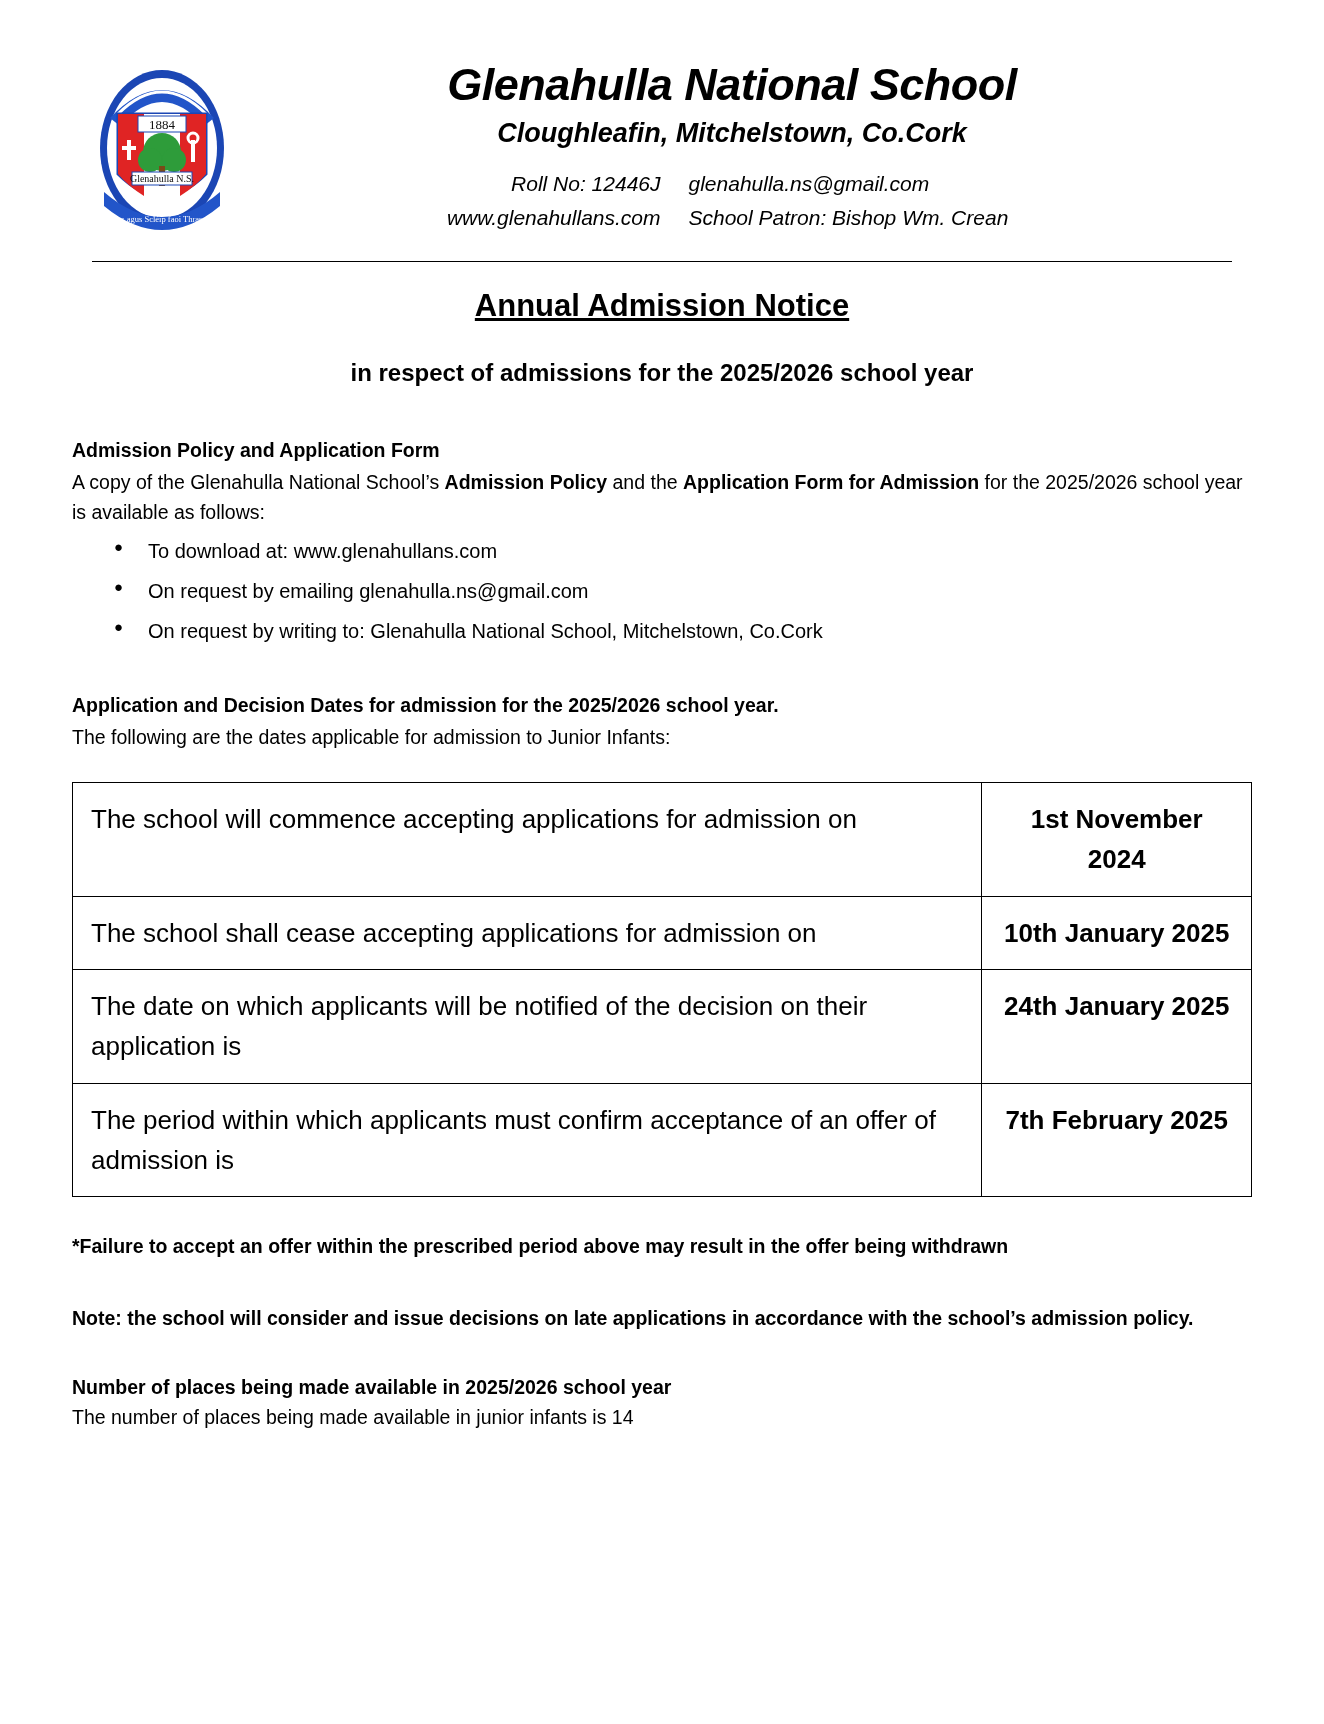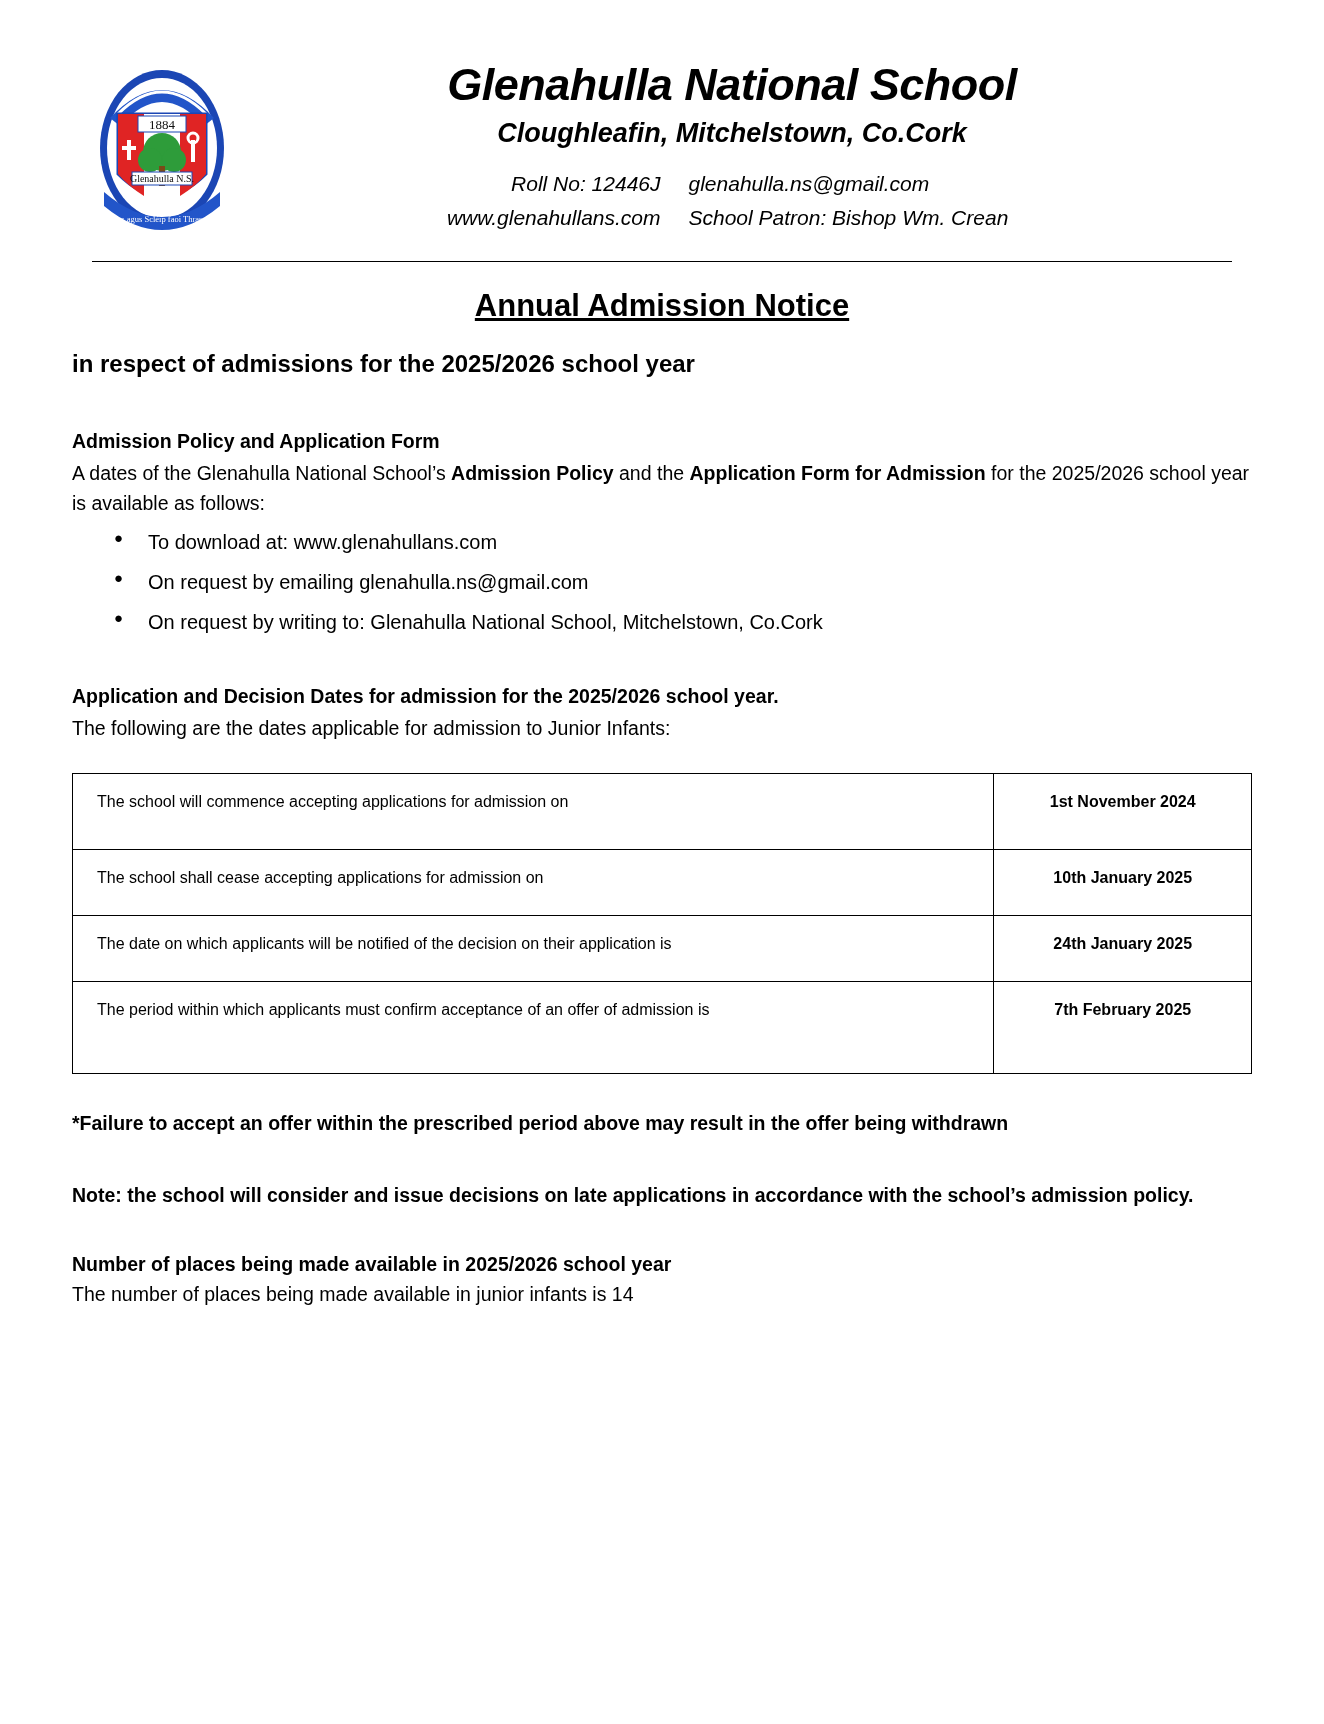--- a/index.html
+++ b/index.html
@@ -74,24 +74,24 @@
 
   
   .doc-title {
     text-align: center;
     font-size: 31px;
     font-weight: bold;
     text-decoration: underline;
     margin-top: 26px;
   }
   .doc-subtitle {
-    text-align: left;
+    text-align: center;
     font-size: 24px;
     font-weight: bold;
-    margin-top: 26px;
+    margin-top: 35px;
   }
 
   
   .body-wrap {
     margin-top: 48px;
     font-size: 19.5px;
     line-height: 1.55;
   }
   .sec-head {
     font-weight: bold;
@@ -125,22 +125,22 @@
   
   table.dates {
     border-collapse: collapse;
     width: 100%;
     margin-top: 30px;
     table-layout: fixed;
   }
   table.dates td {
     border: 1.5px solid #000;
     vertical-align: top;
-    padding: 16px 24px;
-    font-size: 16px;
+    padding: 16px 18px;
+    font-size: 26px;
   }
   table.dates td.label {
     width: 74%;
   }
   table.dates td.value {
     text-align: center;
     font-weight: bold;
   }
   .row-h1 { height: 76px; }
   .row-h2 { height: 66px; }
@@ -237,21 +237,21 @@
   </div>
 
   <hr class="rule">
 
   <div class="doc-title">Annual Admission Notice</div>
   <div class="doc-subtitle">in respect of admissions for the 2025/2026 school year</div>
 
   <div class="body-wrap">
 
     <div class="sec-head">Admission Policy and Application Form</div>
-    <p class="para"><span>A dates of the Glenahulla National School’s </span><b>Admission Policy</b><span> and the </span><b>Application Form for Admission</b><span> for the 2025/2026 school year is available as follows:</span></p>
+    <p class="para"><span>A copy of the Glenahulla National School’s </span><b>Admission Policy</b><span> and the </span><b>Application Form for Admission</b><span> for the 2025/2026 school year is available as follows:</span></p>
 
     <ul class="bullets">
       <li>To download at: www.glenahullans.com</li>
       <li>On request by emailing glenahulla.ns@gmail.com</li>
       <li>On request by writing to: Glenahulla National School, Mitchelstown, Co.Cork</li>
     </ul>
 
     <div class="gap-lg"></div>
 
     <div class="sec-head">Application and Decision Dates for admission for the 2025/2026 school year.</div>

